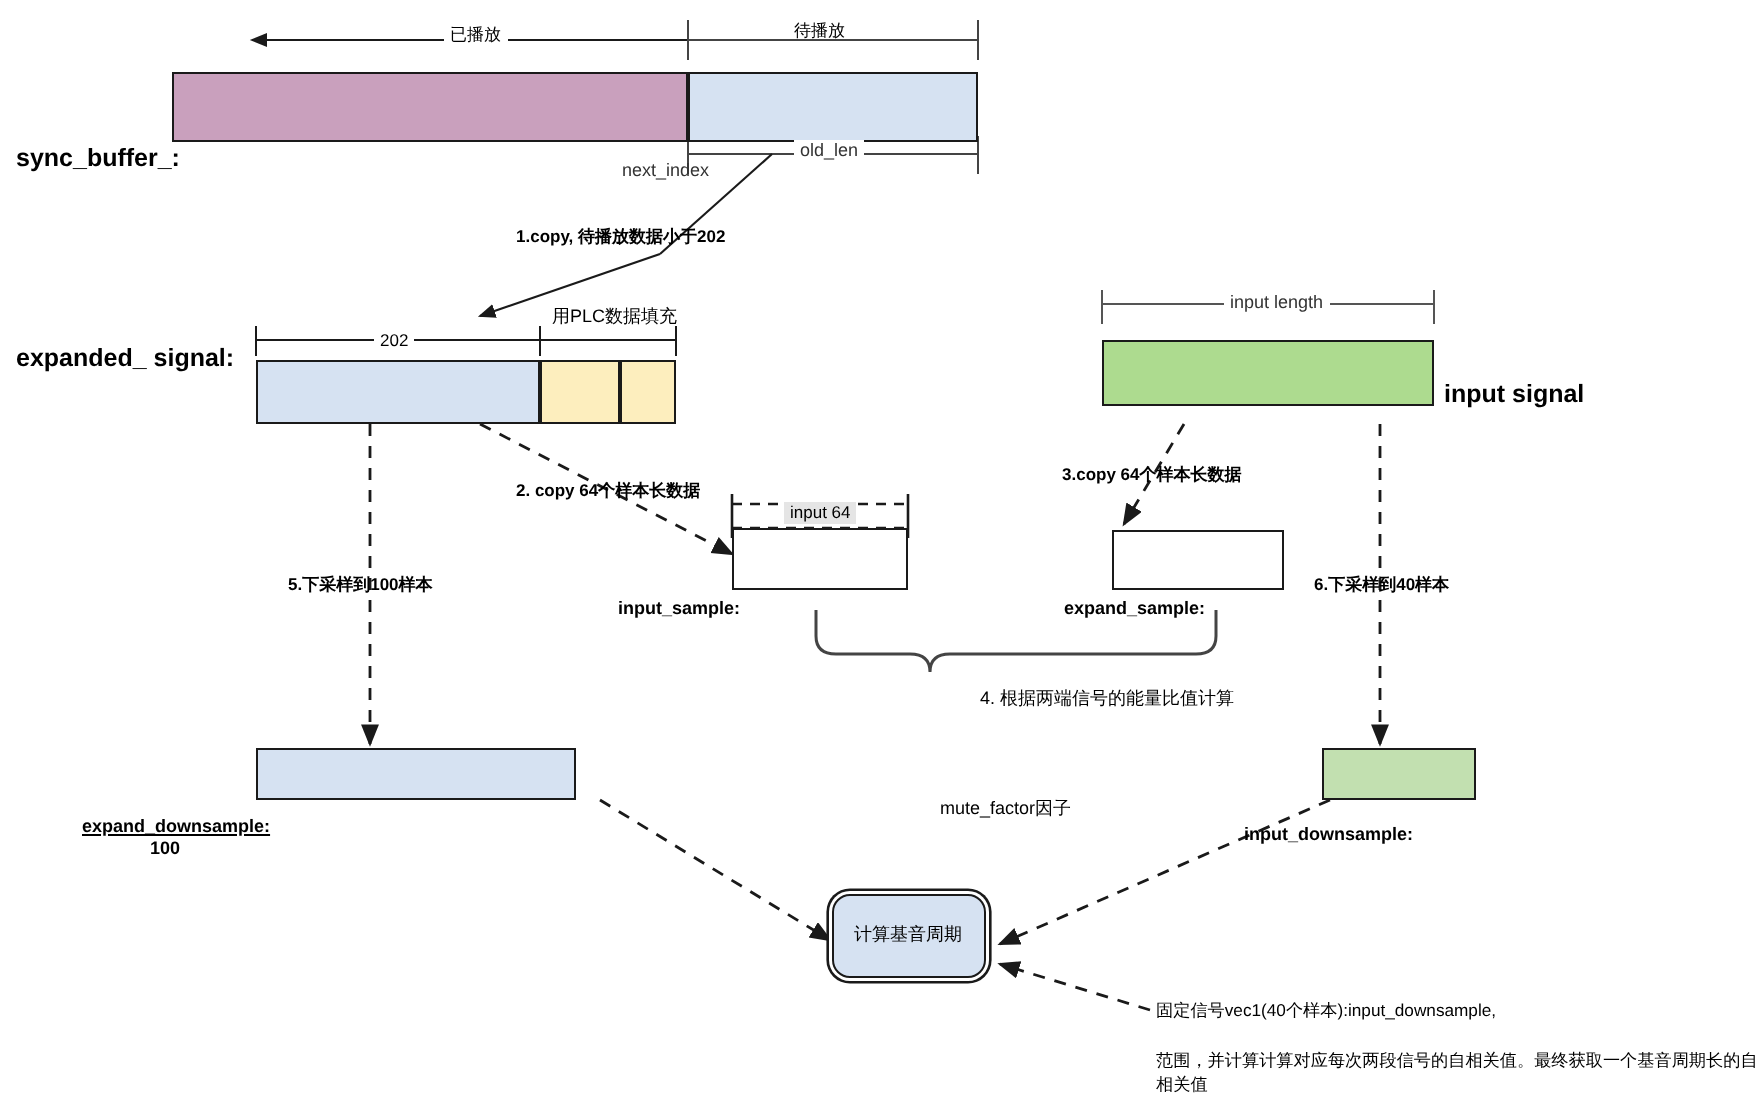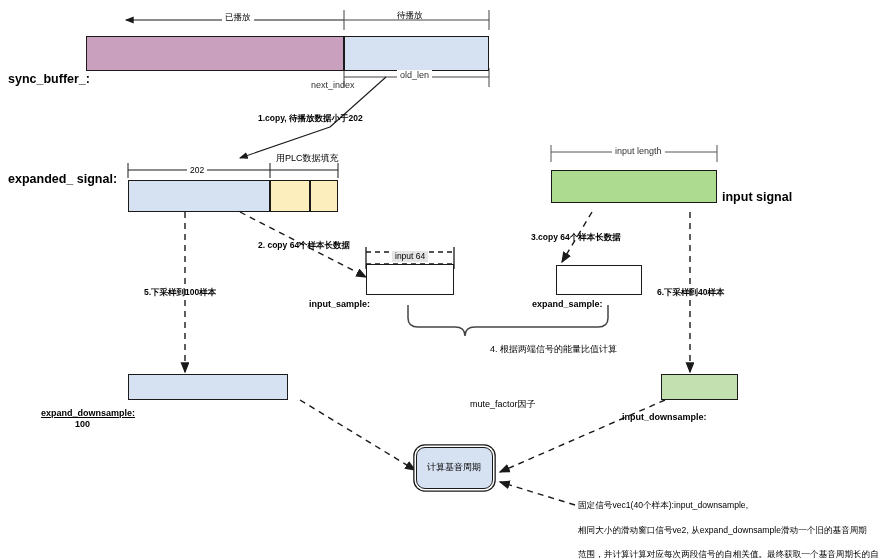--- a/index.html
+++ b/index.html
@@ -171,18 +171,17 @@
   <div class="lbl tiny lbl-bold" style="left:657px; top:287px;">6.下采样到40样本</div>
 
   <div class="box" style="left:661px; top:374px; width:77px; height:26px; background:#c2e0b0;"></div>
   <div class="lbl small lbl-bold" style="left:622px; top:412px;">input_downsample:</div>
 
   <div class="box rounded" style="left:416px; top:447px; width:77px; height:42px; background:#d6e2f2; box-shadow:0 0 0 1.5px #ffffff, 0 0 0 2.8px #1a1a1a;"></div>
   <div class="lbl small" style="left:427px; top:462px;">计算基音周期</div>
 
   <div class="para" style="left:578px; top:487px; width:302px;">
     <div>固定信号vec1(40个样本):input_downsample,</div>
-    <div>相同大小的滑动窗口信号ve2, 从expand_downsample滑动一个旧的基音周期</div>
     <div>范围，并计算计算对应每次两段信号的自相关值。最终获取一个基音周期长的自相关值</div>
     
   </div>
 
 </div>
 
 </body></html>

